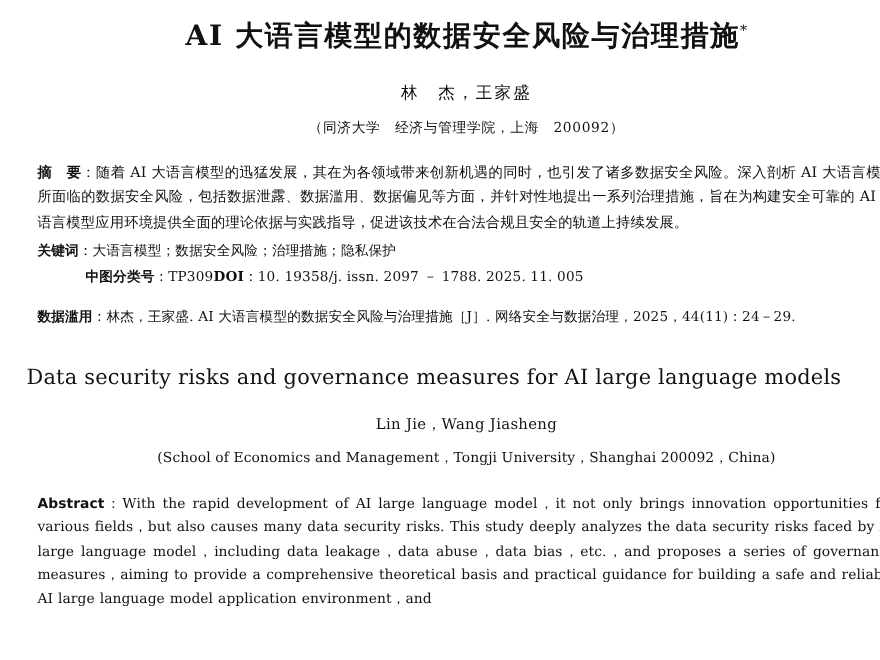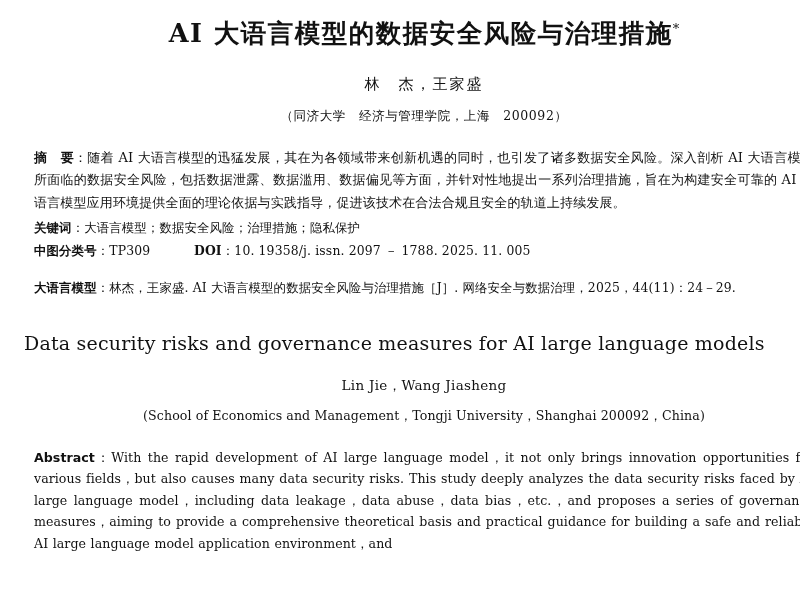--- a/index.html
+++ b/index.html
@@ -84,21 +84,21 @@
     padding-top: 3px;
     letter-spacing: 0.15px;
   }
   .cn-class {
     font-size: 12.4px;
     line-height: 22.5px;
     margin: 0;
     letter-spacing: 0.15px;
     display: flex;
   }
-  .cn-class .seg1 { width: 160px; flex: none; }
+  .cn-class .seg1 { width: 160px; flex: none; text-align: right; }
   .cn-class .seg2 { width: 180px; flex: none; }
   .cn-class .seg3 { flex: 1; }
   .cn-cite {
     font-size: 12.4px;
     line-height: 22.5px;
     margin: 0;
     padding-top: 15px;
     text-align: justify;
     letter-spacing: 0.15px;
   }
@@ -161,21 +161,21 @@
 
     <p class="cn-abstract"><span class="lbl">摘　要</span><span>：</span><span>随着 AI 大语言模型的迅猛发展，其在为各领域带来创新机遇的同时，也引发了诸多数据安全风险。深入剖析 AI 大语言模型所面临的数据安全风险，包括数据泄露、数据滥用、数据偏见等方面，并针对性地提出一系列治理措施，旨在为构建安全可靠的 AI 大语言模型应用环境提供全面的理论依据与实践指导，促进该技术在合法合规且安全的轨道上持续发展。</span></p>
 
     <p class="cn-kw"><span class="lbl">关键词</span><span>：</span><span>大语言模型；数据安全风险；治理措施；隐私保护</span></p>
 
     <div class="cn-class">
       <span class="seg1"><span class="lbl">中图分类号</span><span>：</span><span>TP309</span></span>
       <span class="seg3"><span class="lbl">DOI</span><span>：</span><span>10. 19358/j. issn. 2097 － 1788. 2025. 11. 005</span></span>
     </div>
 
-    <p class="cn-cite"><span class="lbl">大语言模型</span><span>：</span><span>林杰，王家盛. AI 大语言模型的数据安全风险与治理措施［J］. 网络安全与数据治理，2025，44(11)：24－29.</span></p>
+    <p class="cn-cite"><span class="lbl">数据滥用</span><span>：</span><span>林杰，王家盛. AI 大语言模型的数据安全风险与治理措施［J］. 网络安全与数据治理，2025，44(11)：24－29.</span></p>
   </div>
 
   <h2 class="en-title">Data security risks and governance measures for AI large language models</h2>
 
   <p class="en-authors">Lin Jie，Wang Jiasheng</p>
 
   <p class="en-affil">(School of Economics and Management，Tongji University，Shanghai 200092，China)</p>
 
   <div class="en-block">
     <p class="en-abstract"><span class="en-lbl">Abstract</span><span>：</span><span>With the rapid development of AI large language model，it not only brings innovation opportunities for various fields，but also causes many data security risks. This study deeply analyzes the data security risks faced by AI large language model，including data leakage，data abuse，data bias，etc.，and proposes a series of governance measures，aiming to provide a comprehensive theoretical basis and practical guidance for building a safe and reliable AI large language model application environment，and</span></p>

